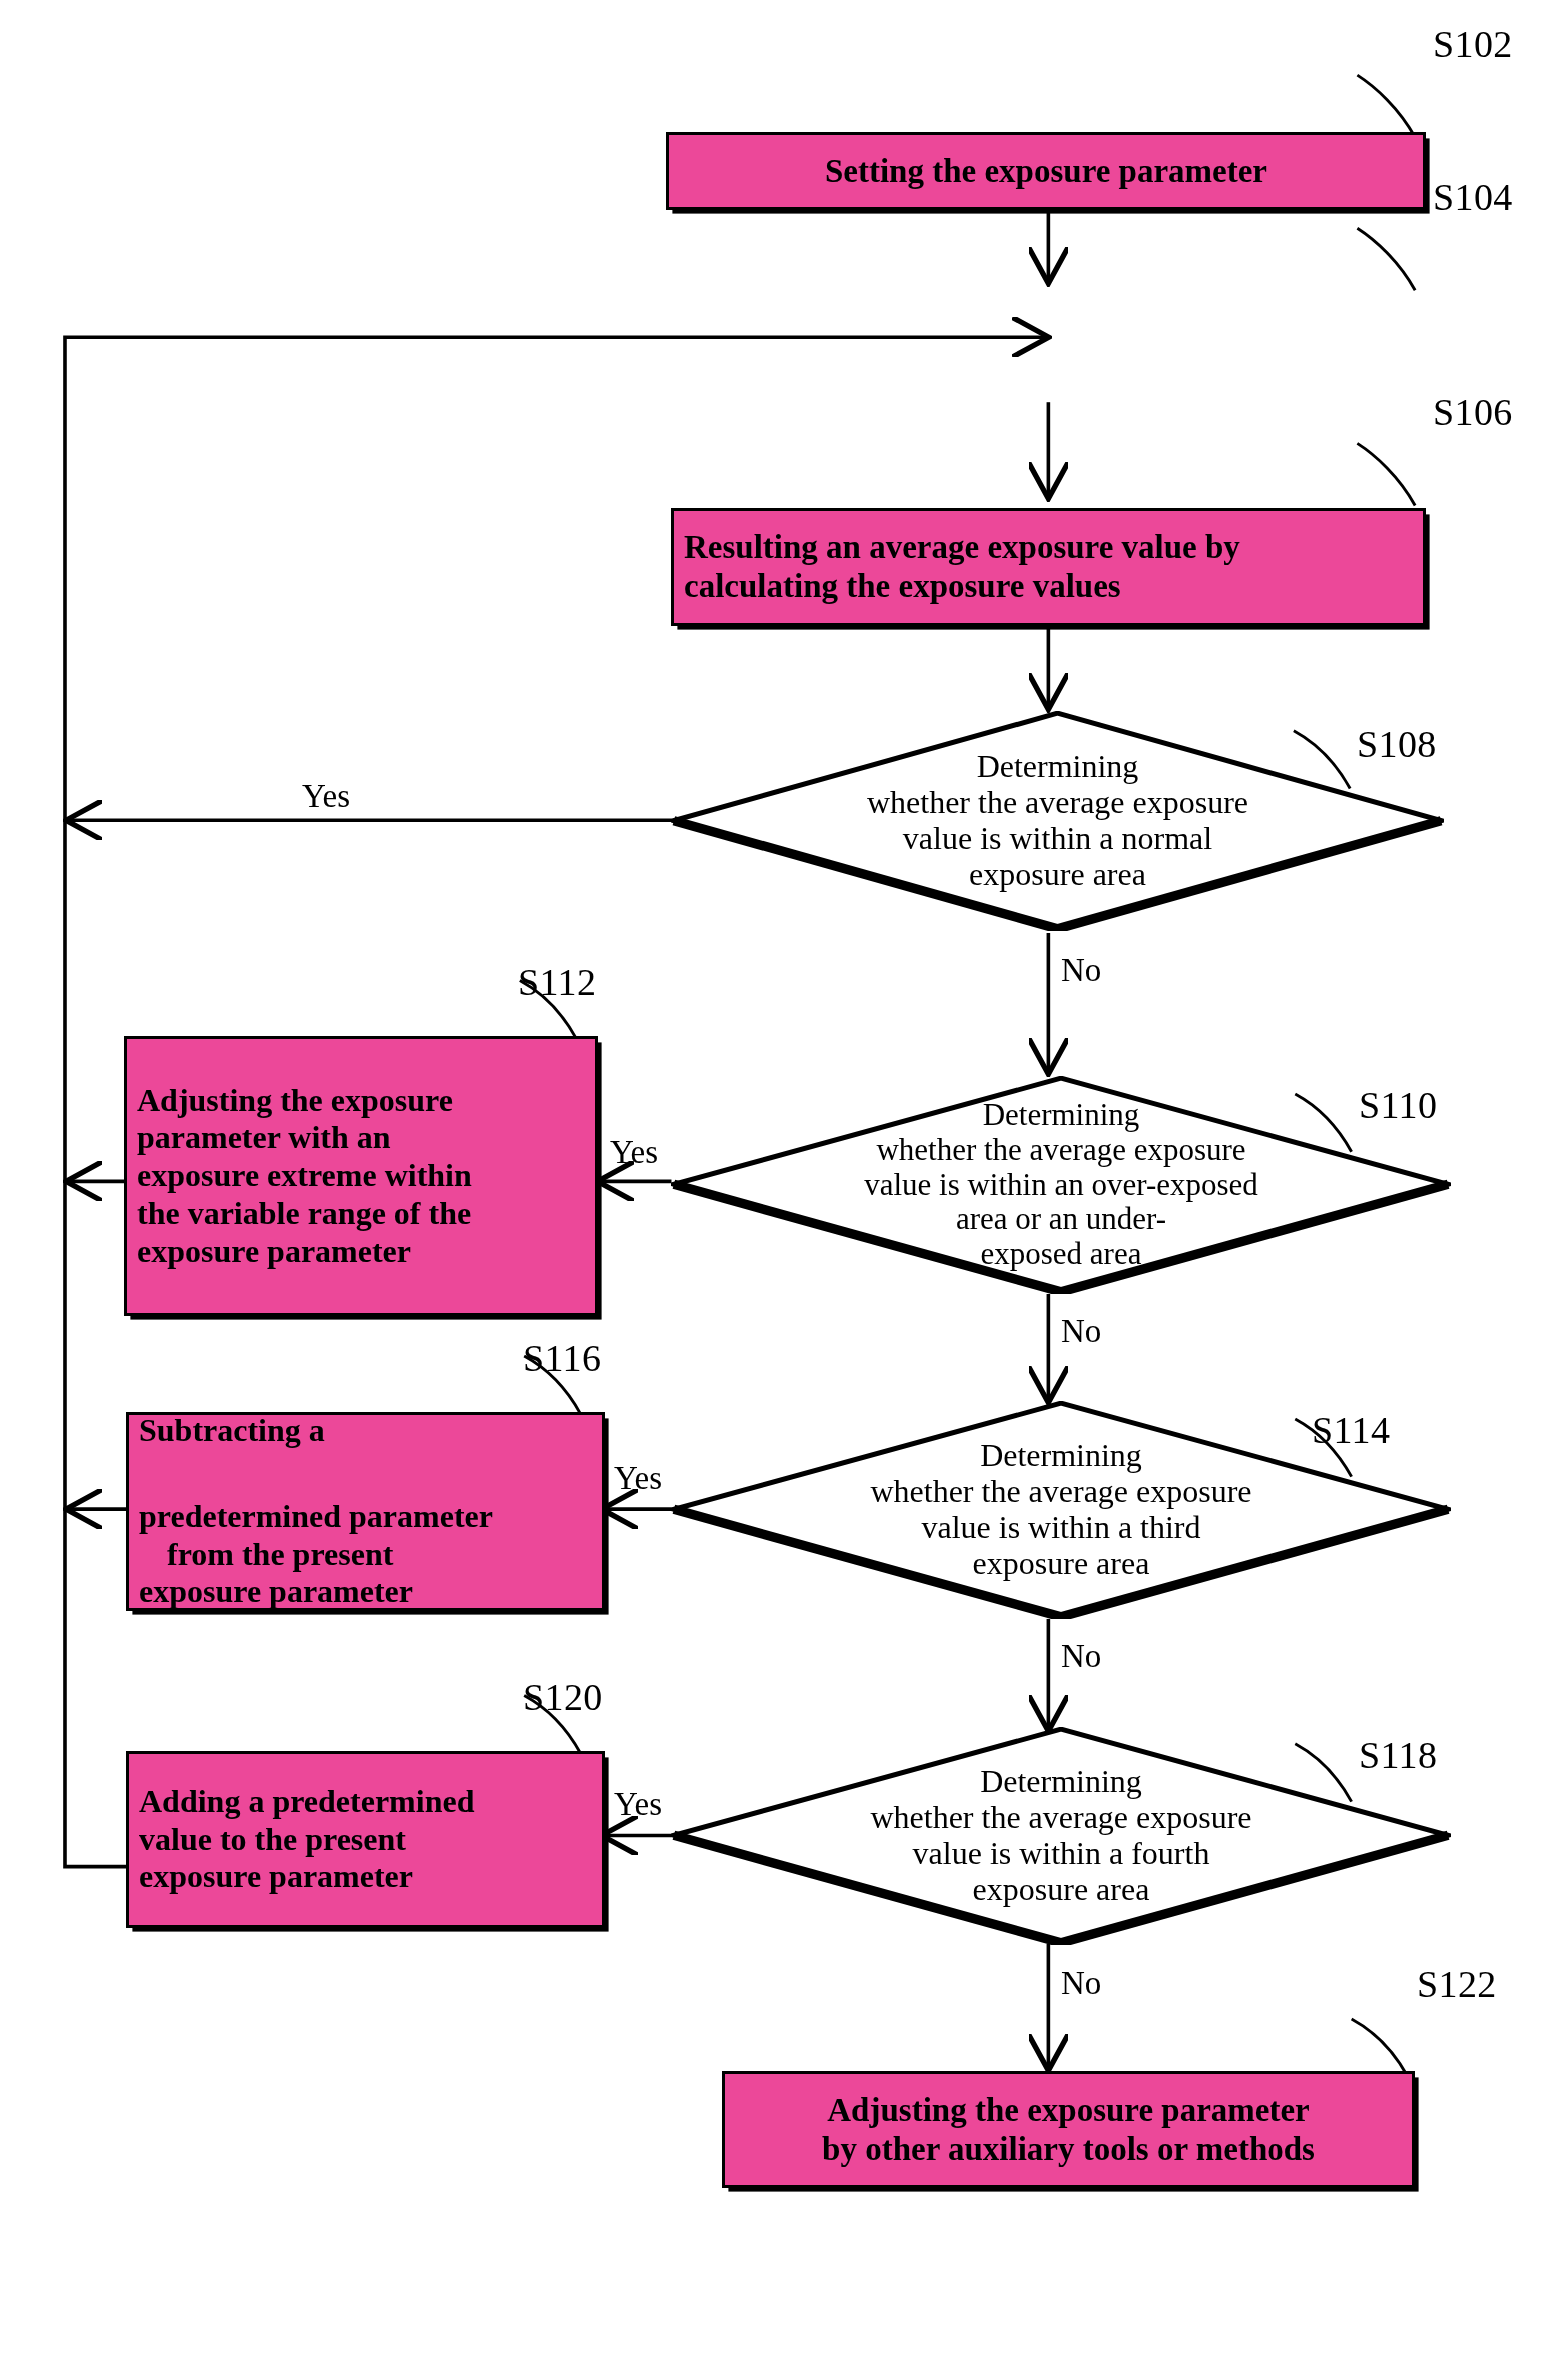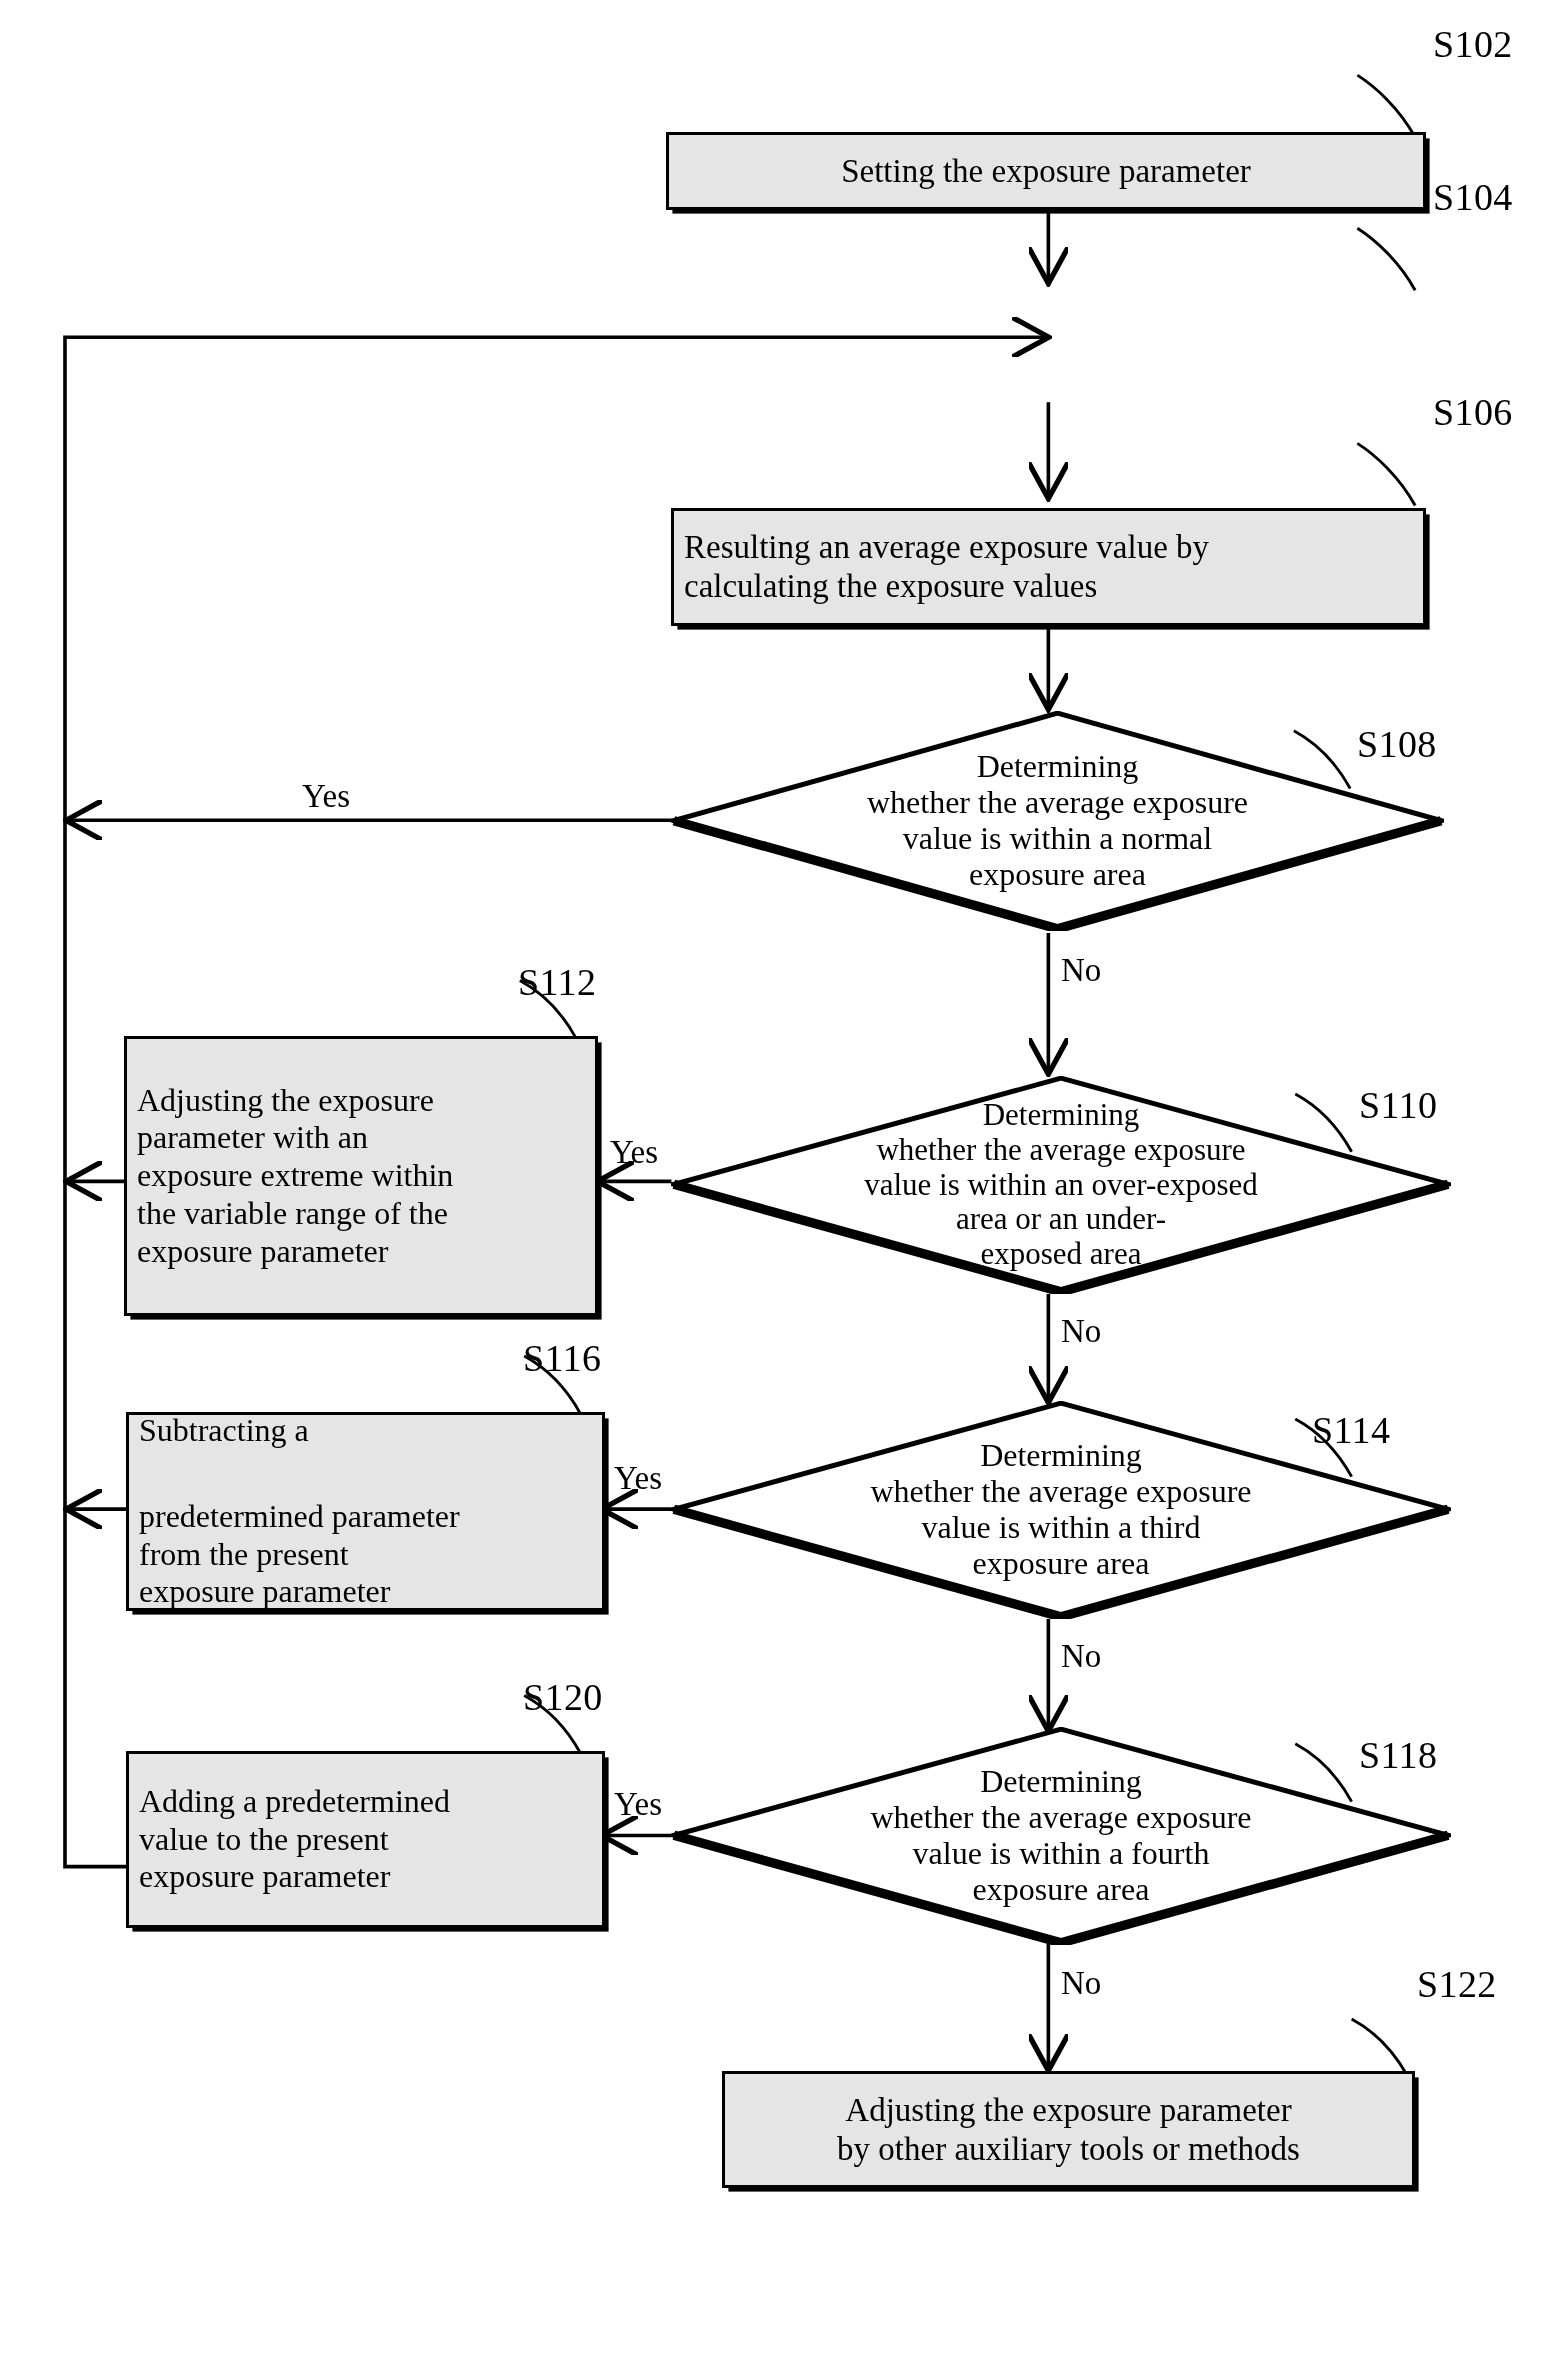--- a/index.html
+++ b/index.html
@@ -3,22 +3,22 @@
 <meta charset="utf-8">
 <style>
   html,body{margin:0;padding:0;background:#ffffff;}
   body{width:1561px;height:2354px;position:relative;
        font-family:"Liberation Serif","DejaVu Serif",serif;color:#000;}
   #canvas{position:absolute;left:0;top:0;width:1561px;height:2354px;overflow:hidden;}
   svg#wires{position:absolute;left:0;top:0;width:1561px;height:2354px;}
 
   .node{position:absolute;box-sizing:border-box;display:flex;align-items:center;
         justify-content:center;text-align:center;}
-  .procbox{border:3.6px solid #000;background:#e5e5e5;
-           box-shadow:5px 5px 0 -1.4px #000;}
+  .procbox{border:3.6px solid #000;background:#ec4899;
+           box-shadow:5px 5px 0 -1.4px #000;font-weight:bold;}
   .procbox .txt{display:block;width:100%;padding:0 10px;line-height:1.18;}
 
   .diamond{background:transparent;}
   .diamond .dshape{position:absolute;left:0;top:0;width:100%;height:100%;}
   .diamond .dtext{position:relative;z-index:2;width:76%;line-height:1.12;}
 
   .lbl{position:absolute;white-space:nowrap;}
 
   .t46{font-size:33px;}
   .t44{font-size:32px;}
@@ -144,21 +144,21 @@
     </span>
   </div>
   <div class="lbl ref" style="left:1359px;top:1083px;">S110</div>
   <div class="lbl yn" style="left:610px;top:1134px;">Yes</div>
   <div class="lbl yn" style="left:1061px;top:1313px;">No</div>
 
   <div class="node procbox" style="left:126px;top:1412px;width:479px;height:199px;">
     <span class="txt t44 left-txt">
       <span style="display:block;">Subtracting a</span>
       <span style="display:block;margin-top:48px;">predetermined parameter</span>
-      <span style="display:block;">from the present</span>
+      <span style="display:block;margin-left:28px;">from the present</span>
       <span style="display:block;">exposure parameter</span>
     </span>
   </div>
   <div class="lbl ref" style="left:523px;top:1336px;">S116</div>
 
   <div class="node diamond" style="left:671px;top:1401px;width:780px;height:218px;">
     <svg class="dshape" viewBox="0 0 1080 302" preserveAspectRatio="none">
       <polygon points="540,3 1076,150 540,299 4,150" fill="#fff" stroke="#000" stroke-width="7"></polygon>
       <polyline points="540,299 1076,150" fill="none" stroke="#000" stroke-width="13"></polyline>
       <polyline points="4,150 540,299" fill="none" stroke="#000" stroke-width="13"></polyline>

